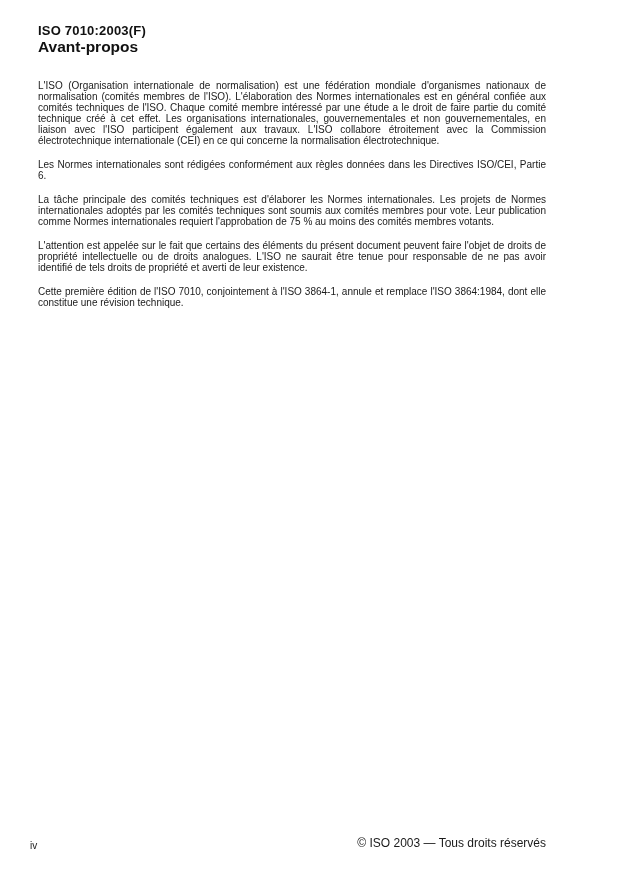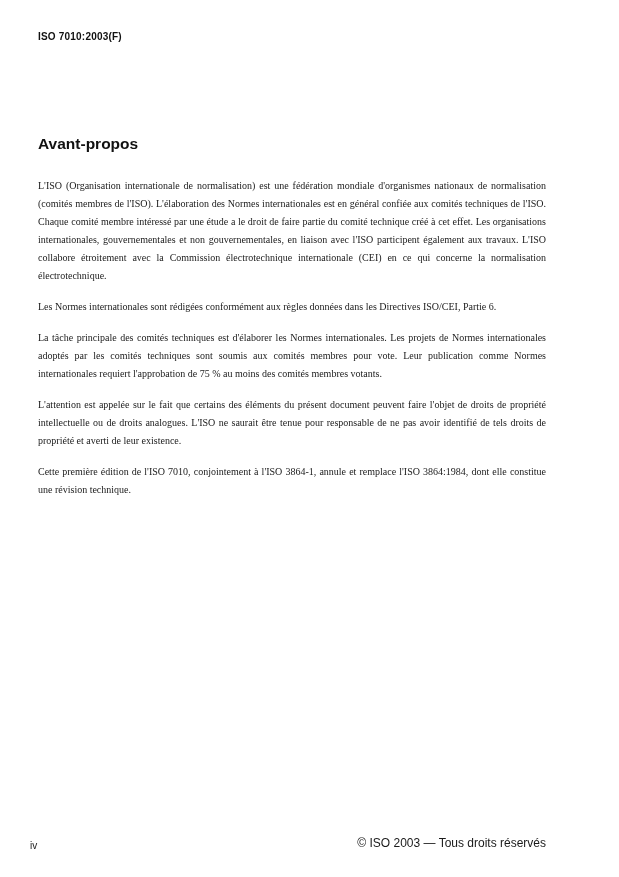--- a/index.html
+++ b/index.html
@@ -16,42 +16,40 @@
     margin: 0 auto;
     overflow: hidden;
   }
   .content {
     position: absolute;
     left: 38px;
     right: 73px;
     top: 0;
   }
   .doc-header {
-    margin-top: 31px;
-    font-size: 10px;
+    margin-top: 23px;
+    font-size: 13px;
     font-weight: bold;
     letter-spacing: 0.2px;
     color: #111111;
   }
   .doc-title {
-    margin-top: 93px;
     font-size: 15.5px;
     font-weight: bold;
     color: #111111;
   }
   .body-text {
     margin-top: 24px;
   }
   p.para {
     font-size: 10px;
-    line-height: 18px;
+    line-height: 11px;
     text-align: justify;
     color: #1a1a1a;
     margin-bottom: 13px;
-    font-family: Liberation Serif, serif;
   }
   p.para em {
     font-style: italic;
   }
   .footer-left {
     position: absolute;
     left: 30px;
     bottom: 26px;
     font-size: 10px;
     color: #1a1a1a;

